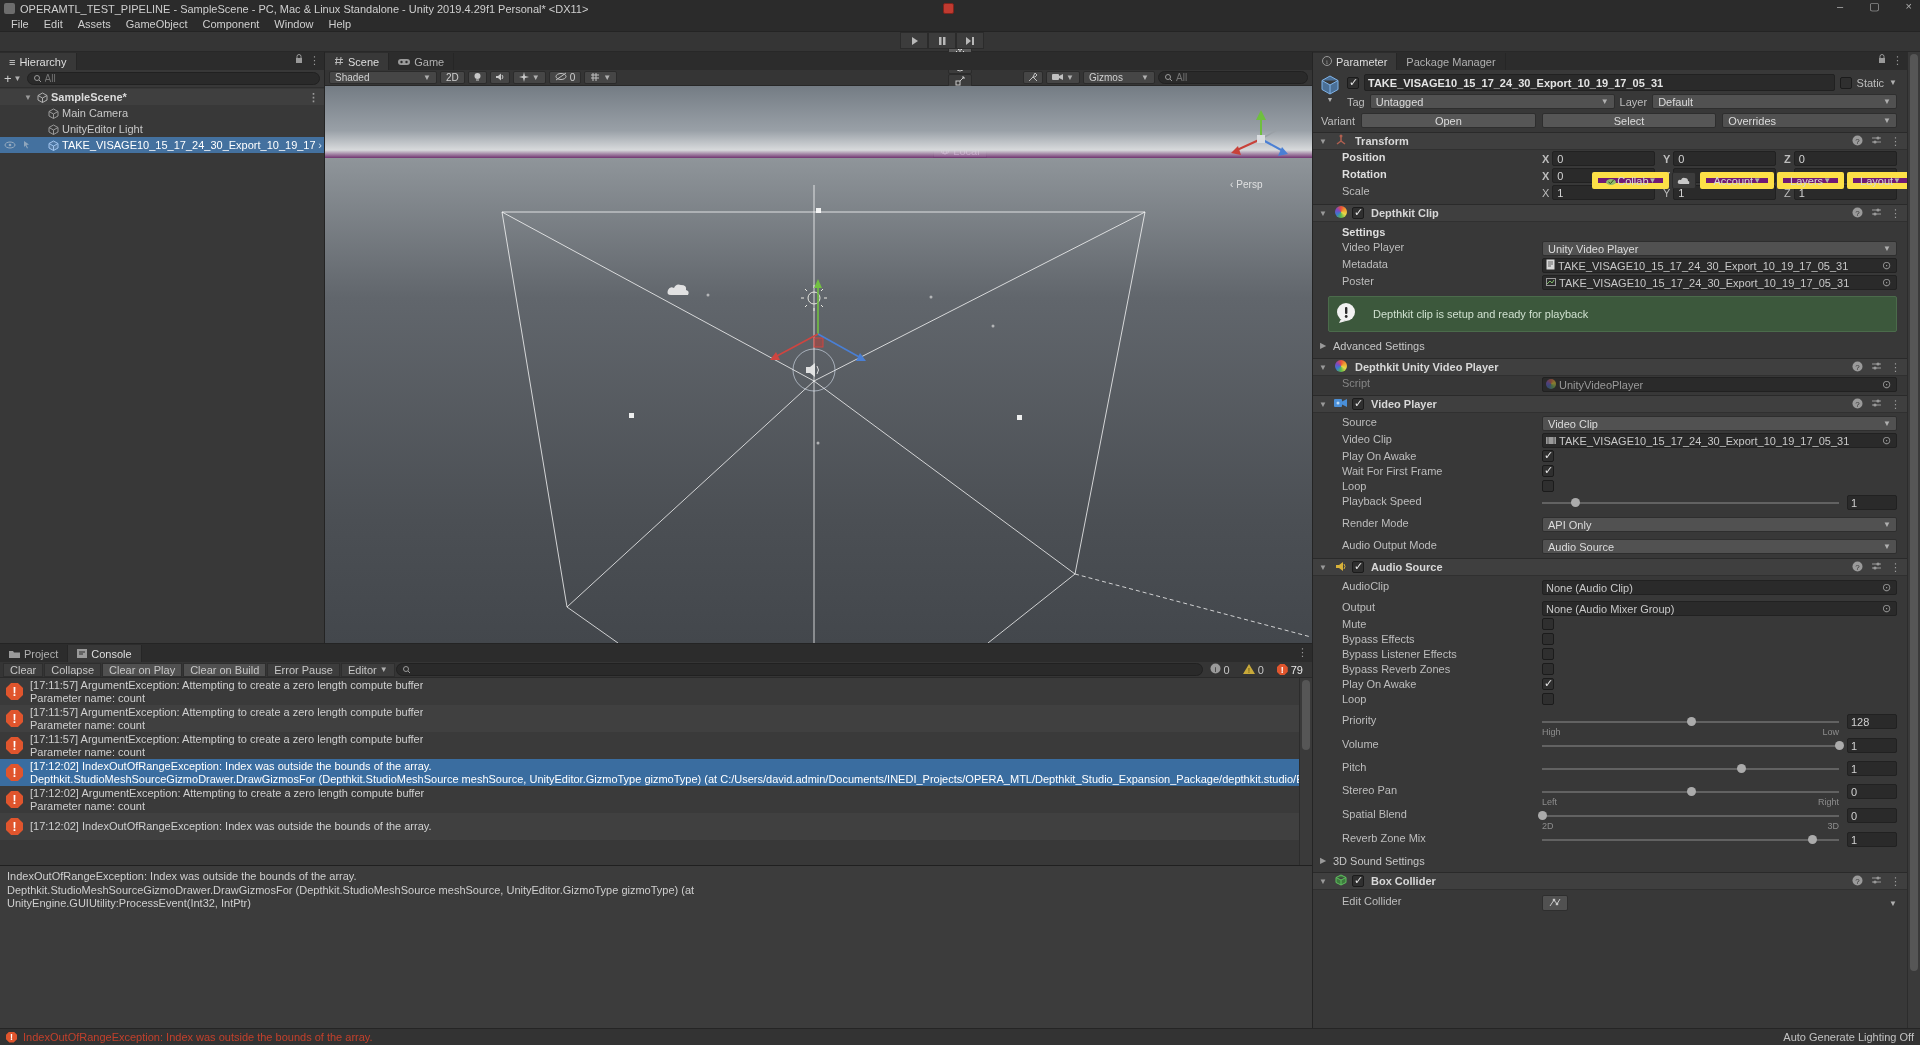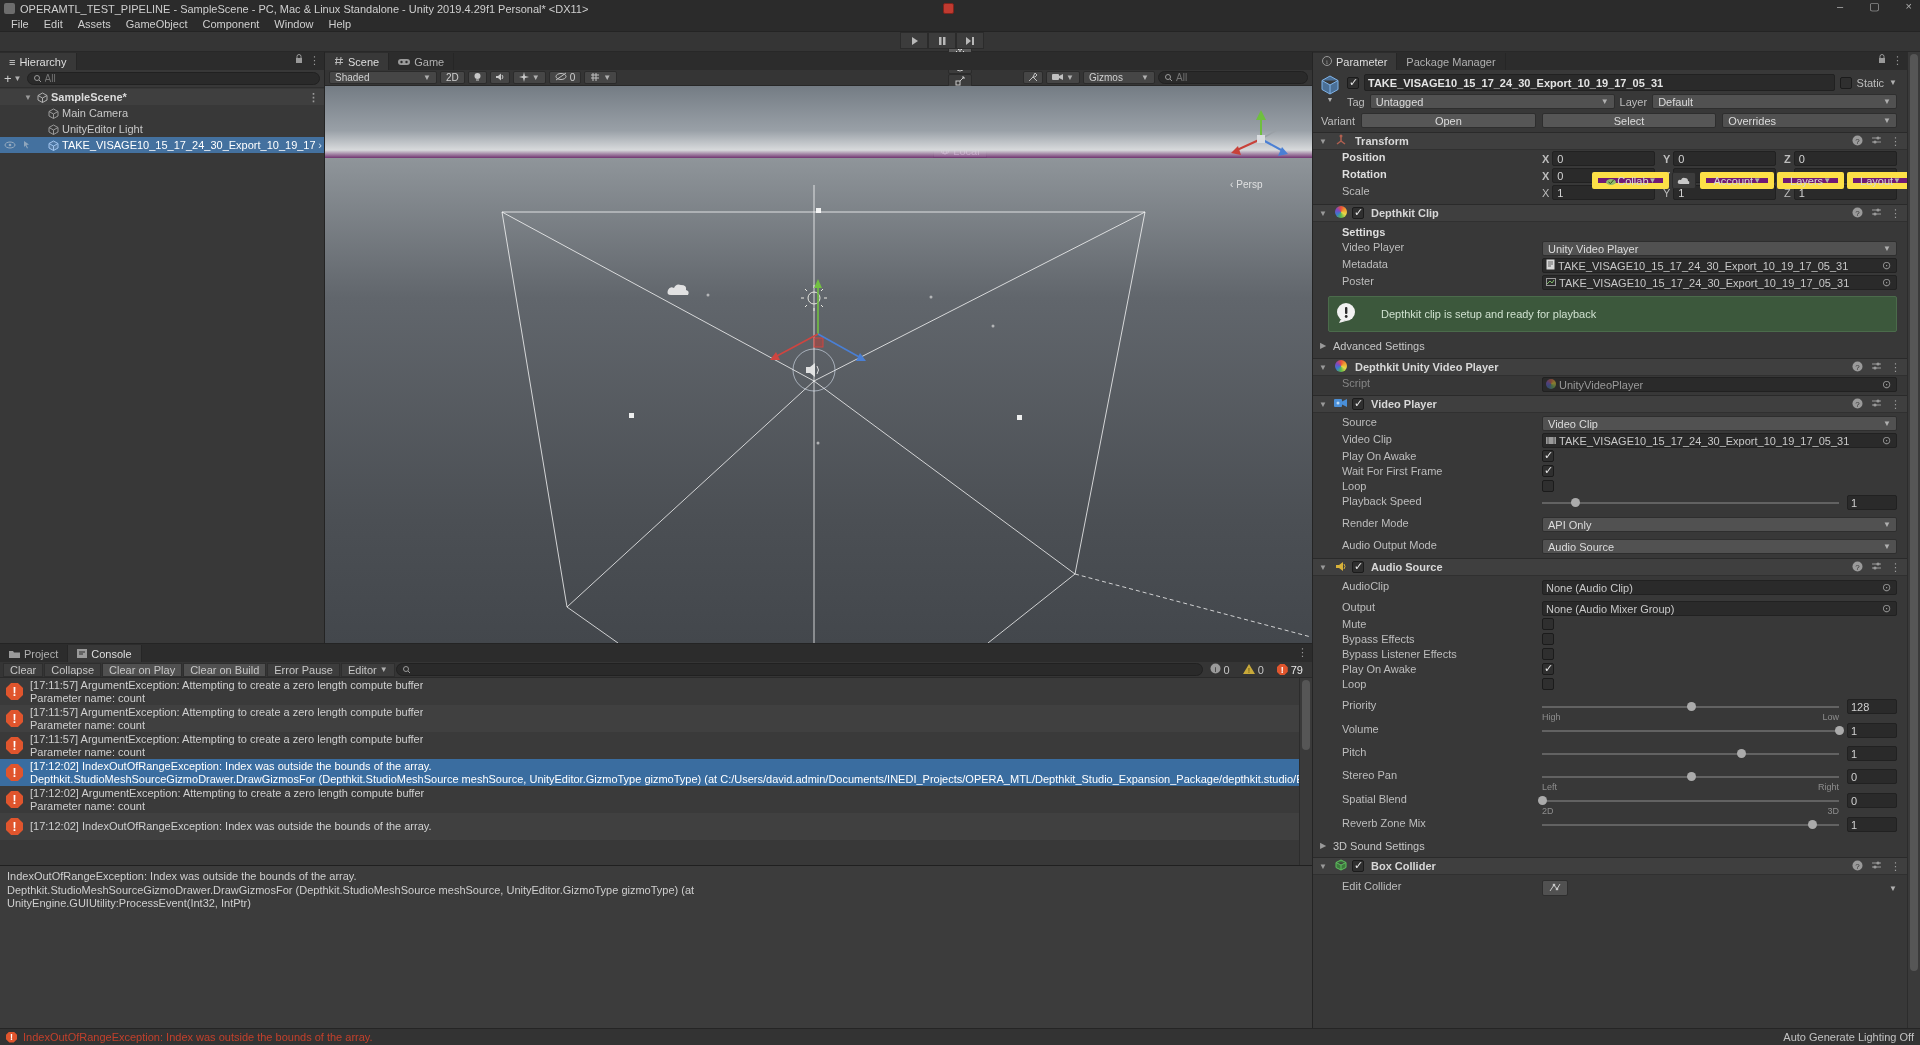--- a/index.html
+++ b/index.html
@@ -77,21 +77,21 @@
   .axisgrp { display:flex; align-items:center; flex:1; gap:3px; margin-right:8px; min-width:0; }
   .axisgrp .axl { color:#bdbdbd; }
   .axisgrp .axf { flex:1; height:15px; background:#2a2a2a; border:1px solid #212121; border-radius:2px; padding:0 4px; color:#d4d4d4; display:flex; align-items:center; }
   .boldlbl { font-weight:bold; color:#dedede; }
   .sliderwrap { flex:1; position:relative; height:15px; margin-right:8px; }
   .strack { position:absolute; left:0; right:0; top:7px; height:2px; background:#626262; }
   .sknob { position:absolute; top:3px; width:9px; height:9px; border-radius:50%; background:#ababab; margin-left:-4px; }
   .ssub { position:absolute; top:13px; font-size:9px; color:#8d8d8d; }
   .ssub.mx { right:0; }
   .subrow { margin-bottom:7px; }
-  .infobox { margin:5px 10px 5px 15px; background:#3c583c; border:1px solid #4b6b4b; border-radius:2px; display:flex; align-items:center; gap:24px; padding:5px 6px; color:#cfe0cf; }
+  .infobox { margin:5px 10px 5px 15px; background:#3c583c; border:1px solid #4b6b4b; border-radius:2px; display:flex; align-items:center; gap:16px; padding:5px 6px; color:#cfe0cf; }
   .foldrow { display:flex; align-items:center; height:17px; padding-left:4px; gap:4px; color:#c6c6c6; }
   .disabled { color:#858585; }
   .minibtn { width:26px; height:16px; background:#515151; border:1px solid #2e2e2e; border-radius:2px; display:flex; align-items:center; justify-content:center; }
 
   
   #bottompanel { flex:1; display:flex; flex-direction:column; border-top:1px solid #242424; background:#383838; min-height:0; }
   #ctools { height:16px; background:#353535; border-bottom:1px solid #2a2a2a; display:flex; align-items:center; padding:0 3px; gap:1px; }
   .cbtn { height:14px; display:flex; align-items:center; padding:0 6px; color:#c6c6c6; background:#3d3d3d; border:1px solid #2e2e2e; }
   .cbtn.on { background:#505050; }
   #ctools .csearch { margin-left:auto; width:265px; }
@@ -993,20 +993,26 @@
             <span class="checkbox"></span>
           </div>
         </div>
   <div class="irow">
           <span class="ilabel">Bypass Listener Effects</span>
           <div class="ival">
             <span class="checkbox"></span>
           </div>
         </div>
   <div class="irow">
+          <span class="ilabel">Bypass Reverb Zones</span>
+          <div class="ival">
+            <span class="checkbox"></span>
+          </div>
+        </div>
+  <div class="irow">
           <span class="ilabel">Play On Awake</span>
           <div class="ival">
             <span class="checkbox checked"></span>
           </div>
         </div>
   <div class="irow">
           <span class="ilabel">Loop</span>
           <div class="ival">
             <span class="checkbox"></span>
           </div>

